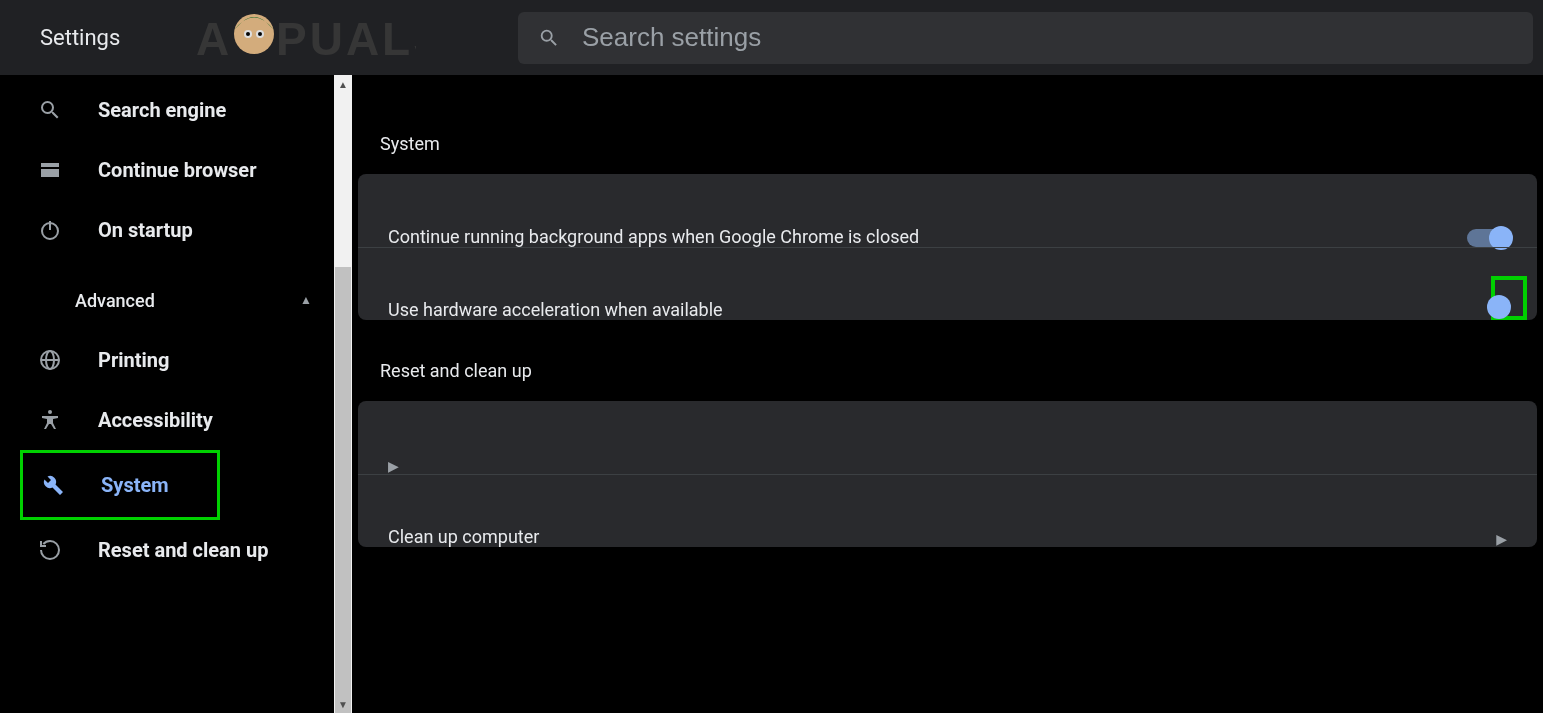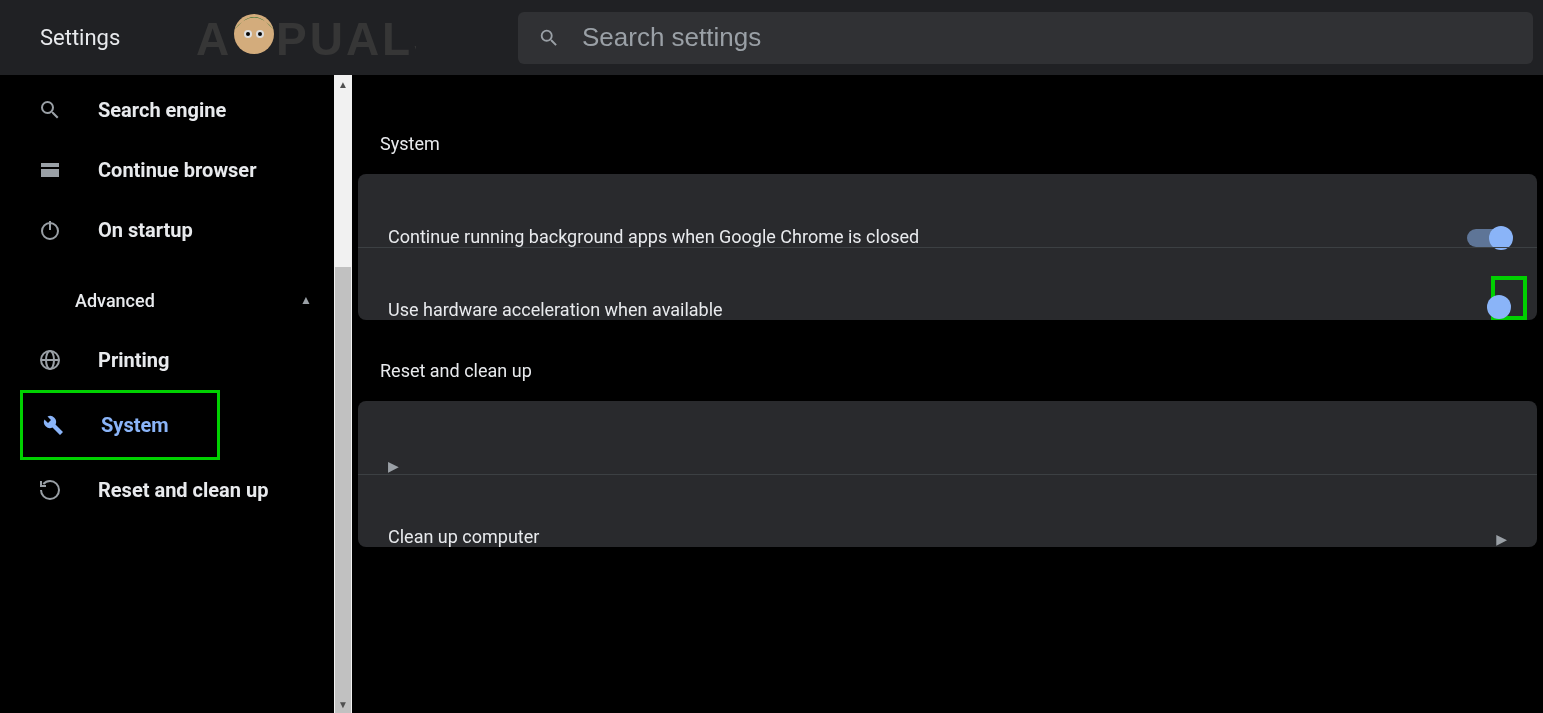--- a/index.html
+++ b/index.html
@@ -267,20 +267,29 @@
                 <circle cx="12" cy="12" r="9"></circle>
                 <ellipse cx="12" cy="12" rx="4" ry="9"></ellipse>
                 <line x1="3" y1="12" x2="21" y2="12"></line>
               </svg>
             </span>
           <span class="nav-label">Printing</span>
         </div>
 
 
 
+        <div class="nav-item">
+          <span class="nav-icon">
+              <svg viewBox="0 0 24 24" width="24" height="24" fill="currentColor">
+                <circle cx="12" cy="4" r="2"></circle>
+                <path d="M4 8h16v2l-5 1v4l3 6h-2l-3-5h-2l-3 5H6l3-6v-4L4 10V8z"></path>
+              </svg>
+            </span>
+          <span class="nav-label">Accessibility</span>
+        </div>
 
         <div class="nav-item active highlight-green" style="width:200px;margin-left:20px;padding-left:18px;">
           <span class="nav-icon">
               <svg viewBox="0 0 24 24" width="24" height="24" fill="currentColor">
                 <path d="M22 19l-7.5-7.5a6 6 0 00-8-8L10 7l-3 3-3.5-3.5a6 6 0 008 8L19 22l3-3z"></path>
               </svg>
             </span>
           <span class="nav-label">System</span>
         </div>
 

